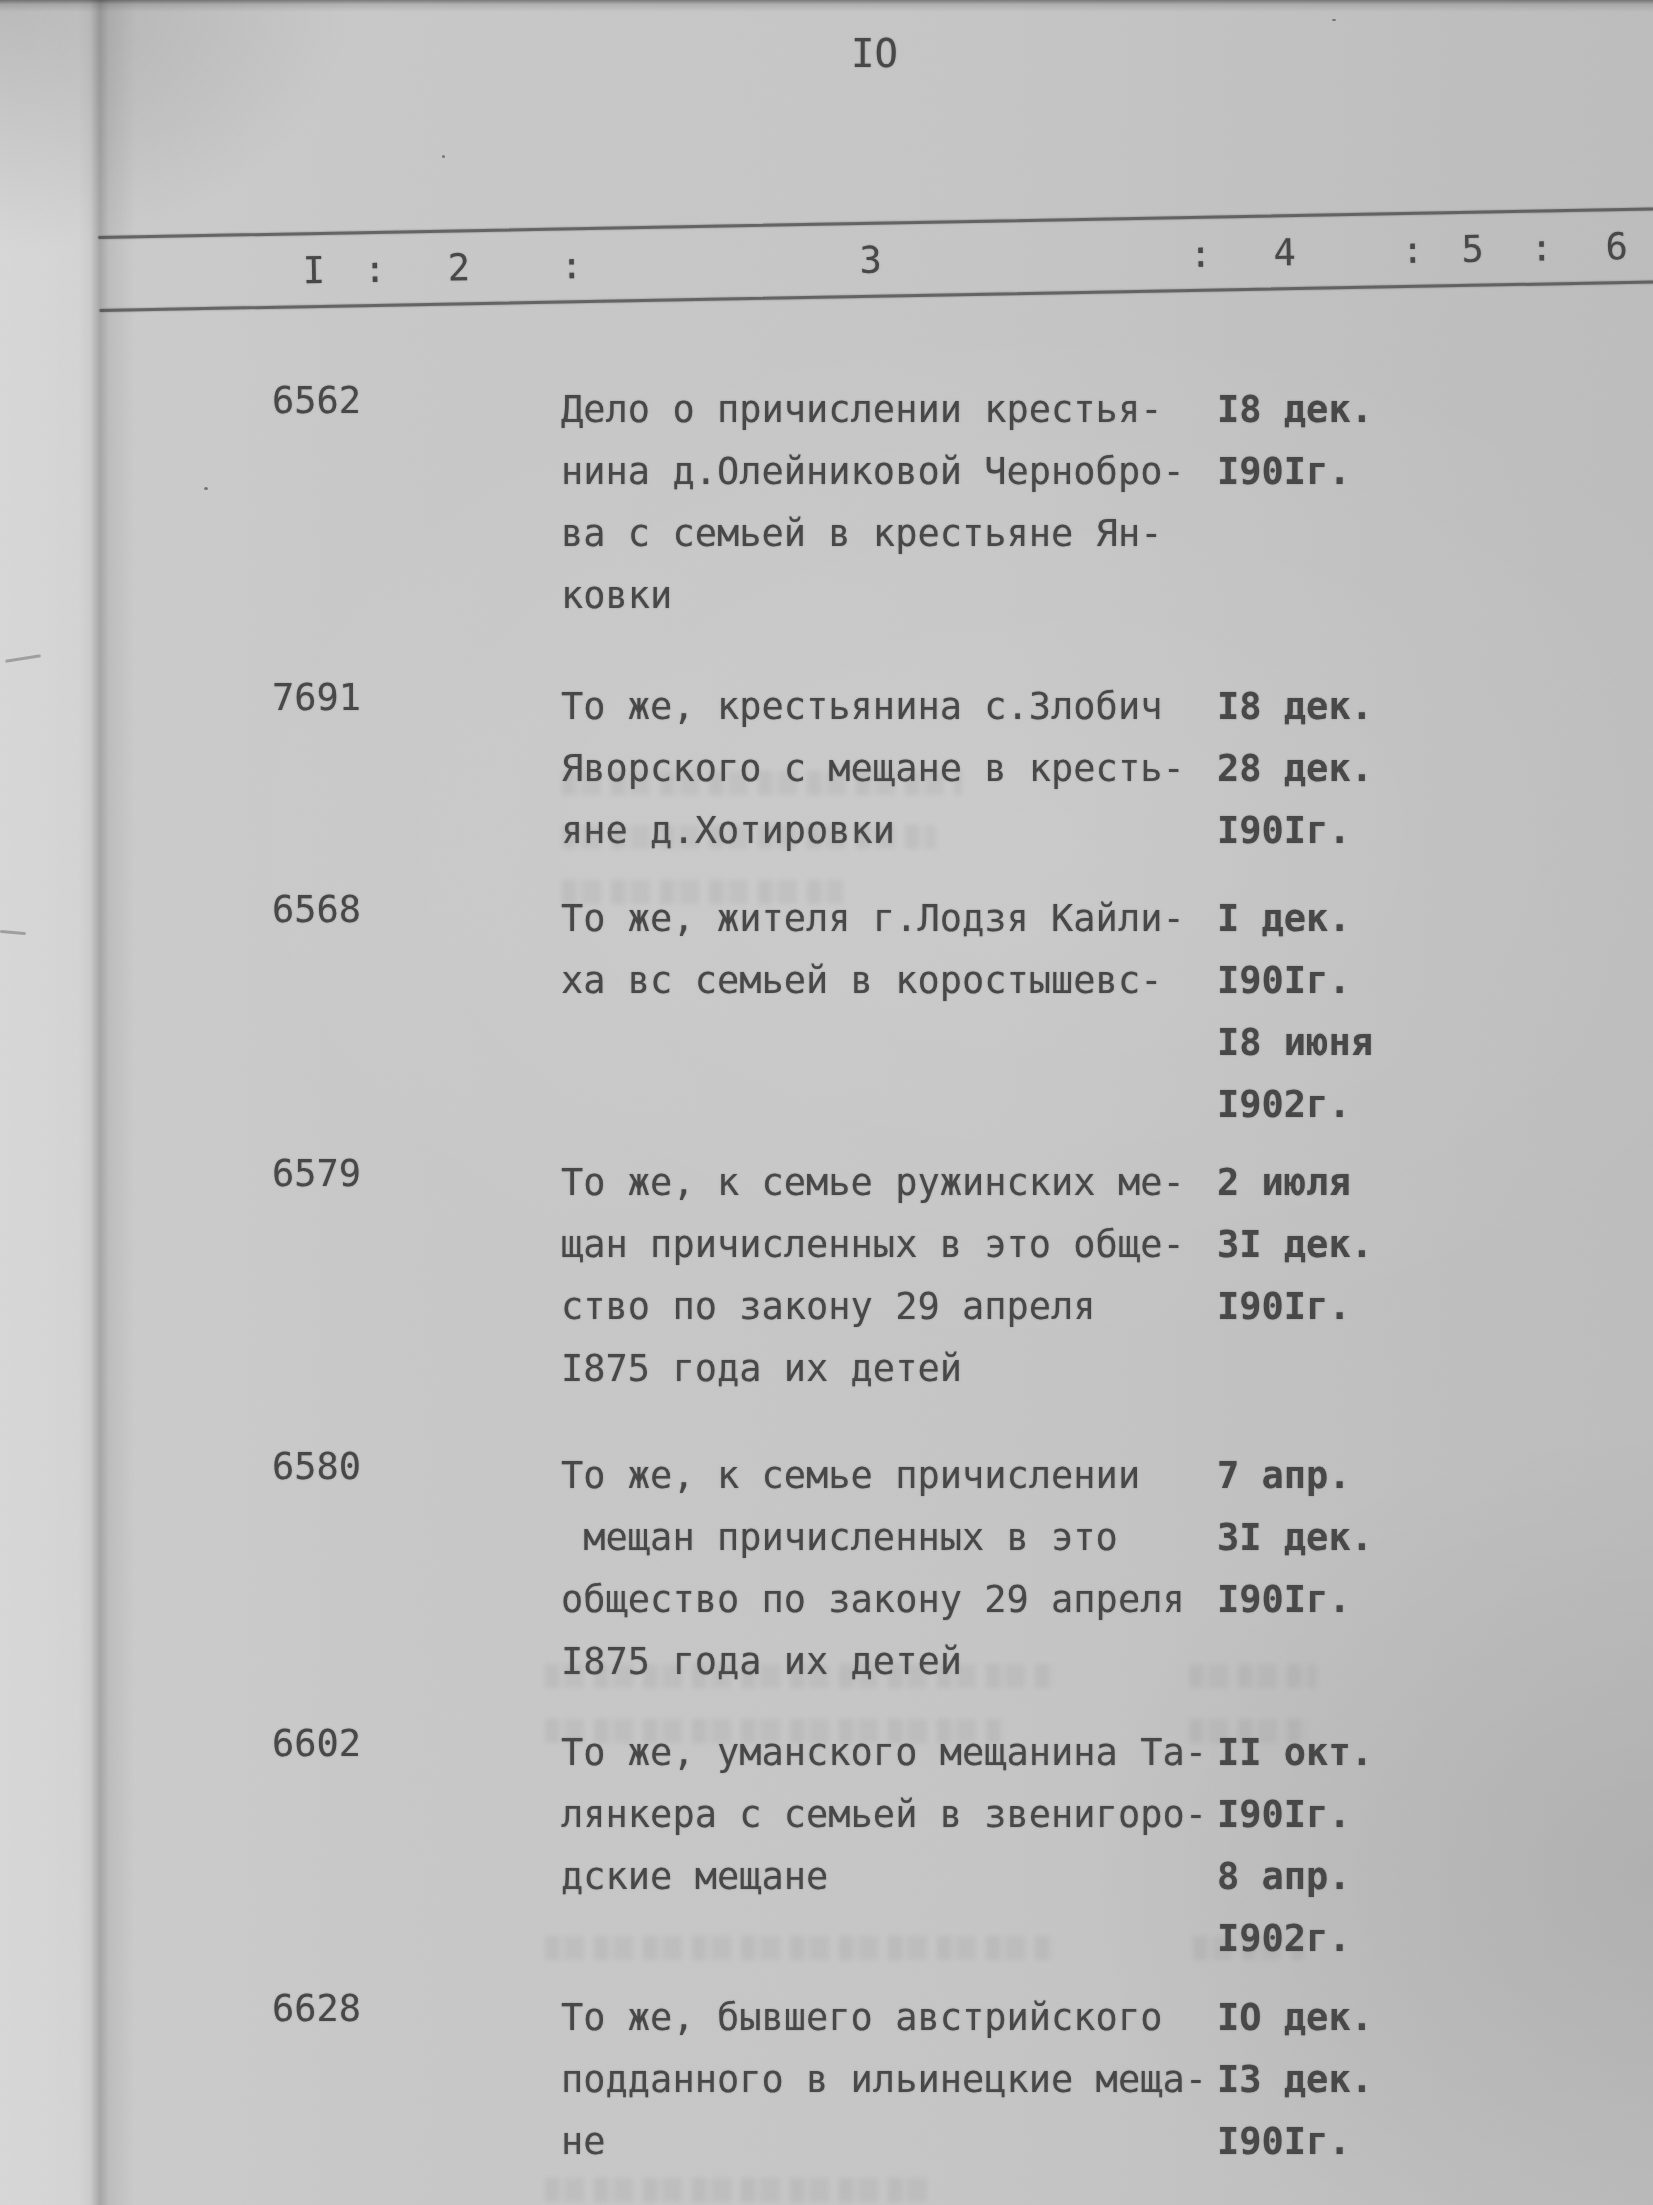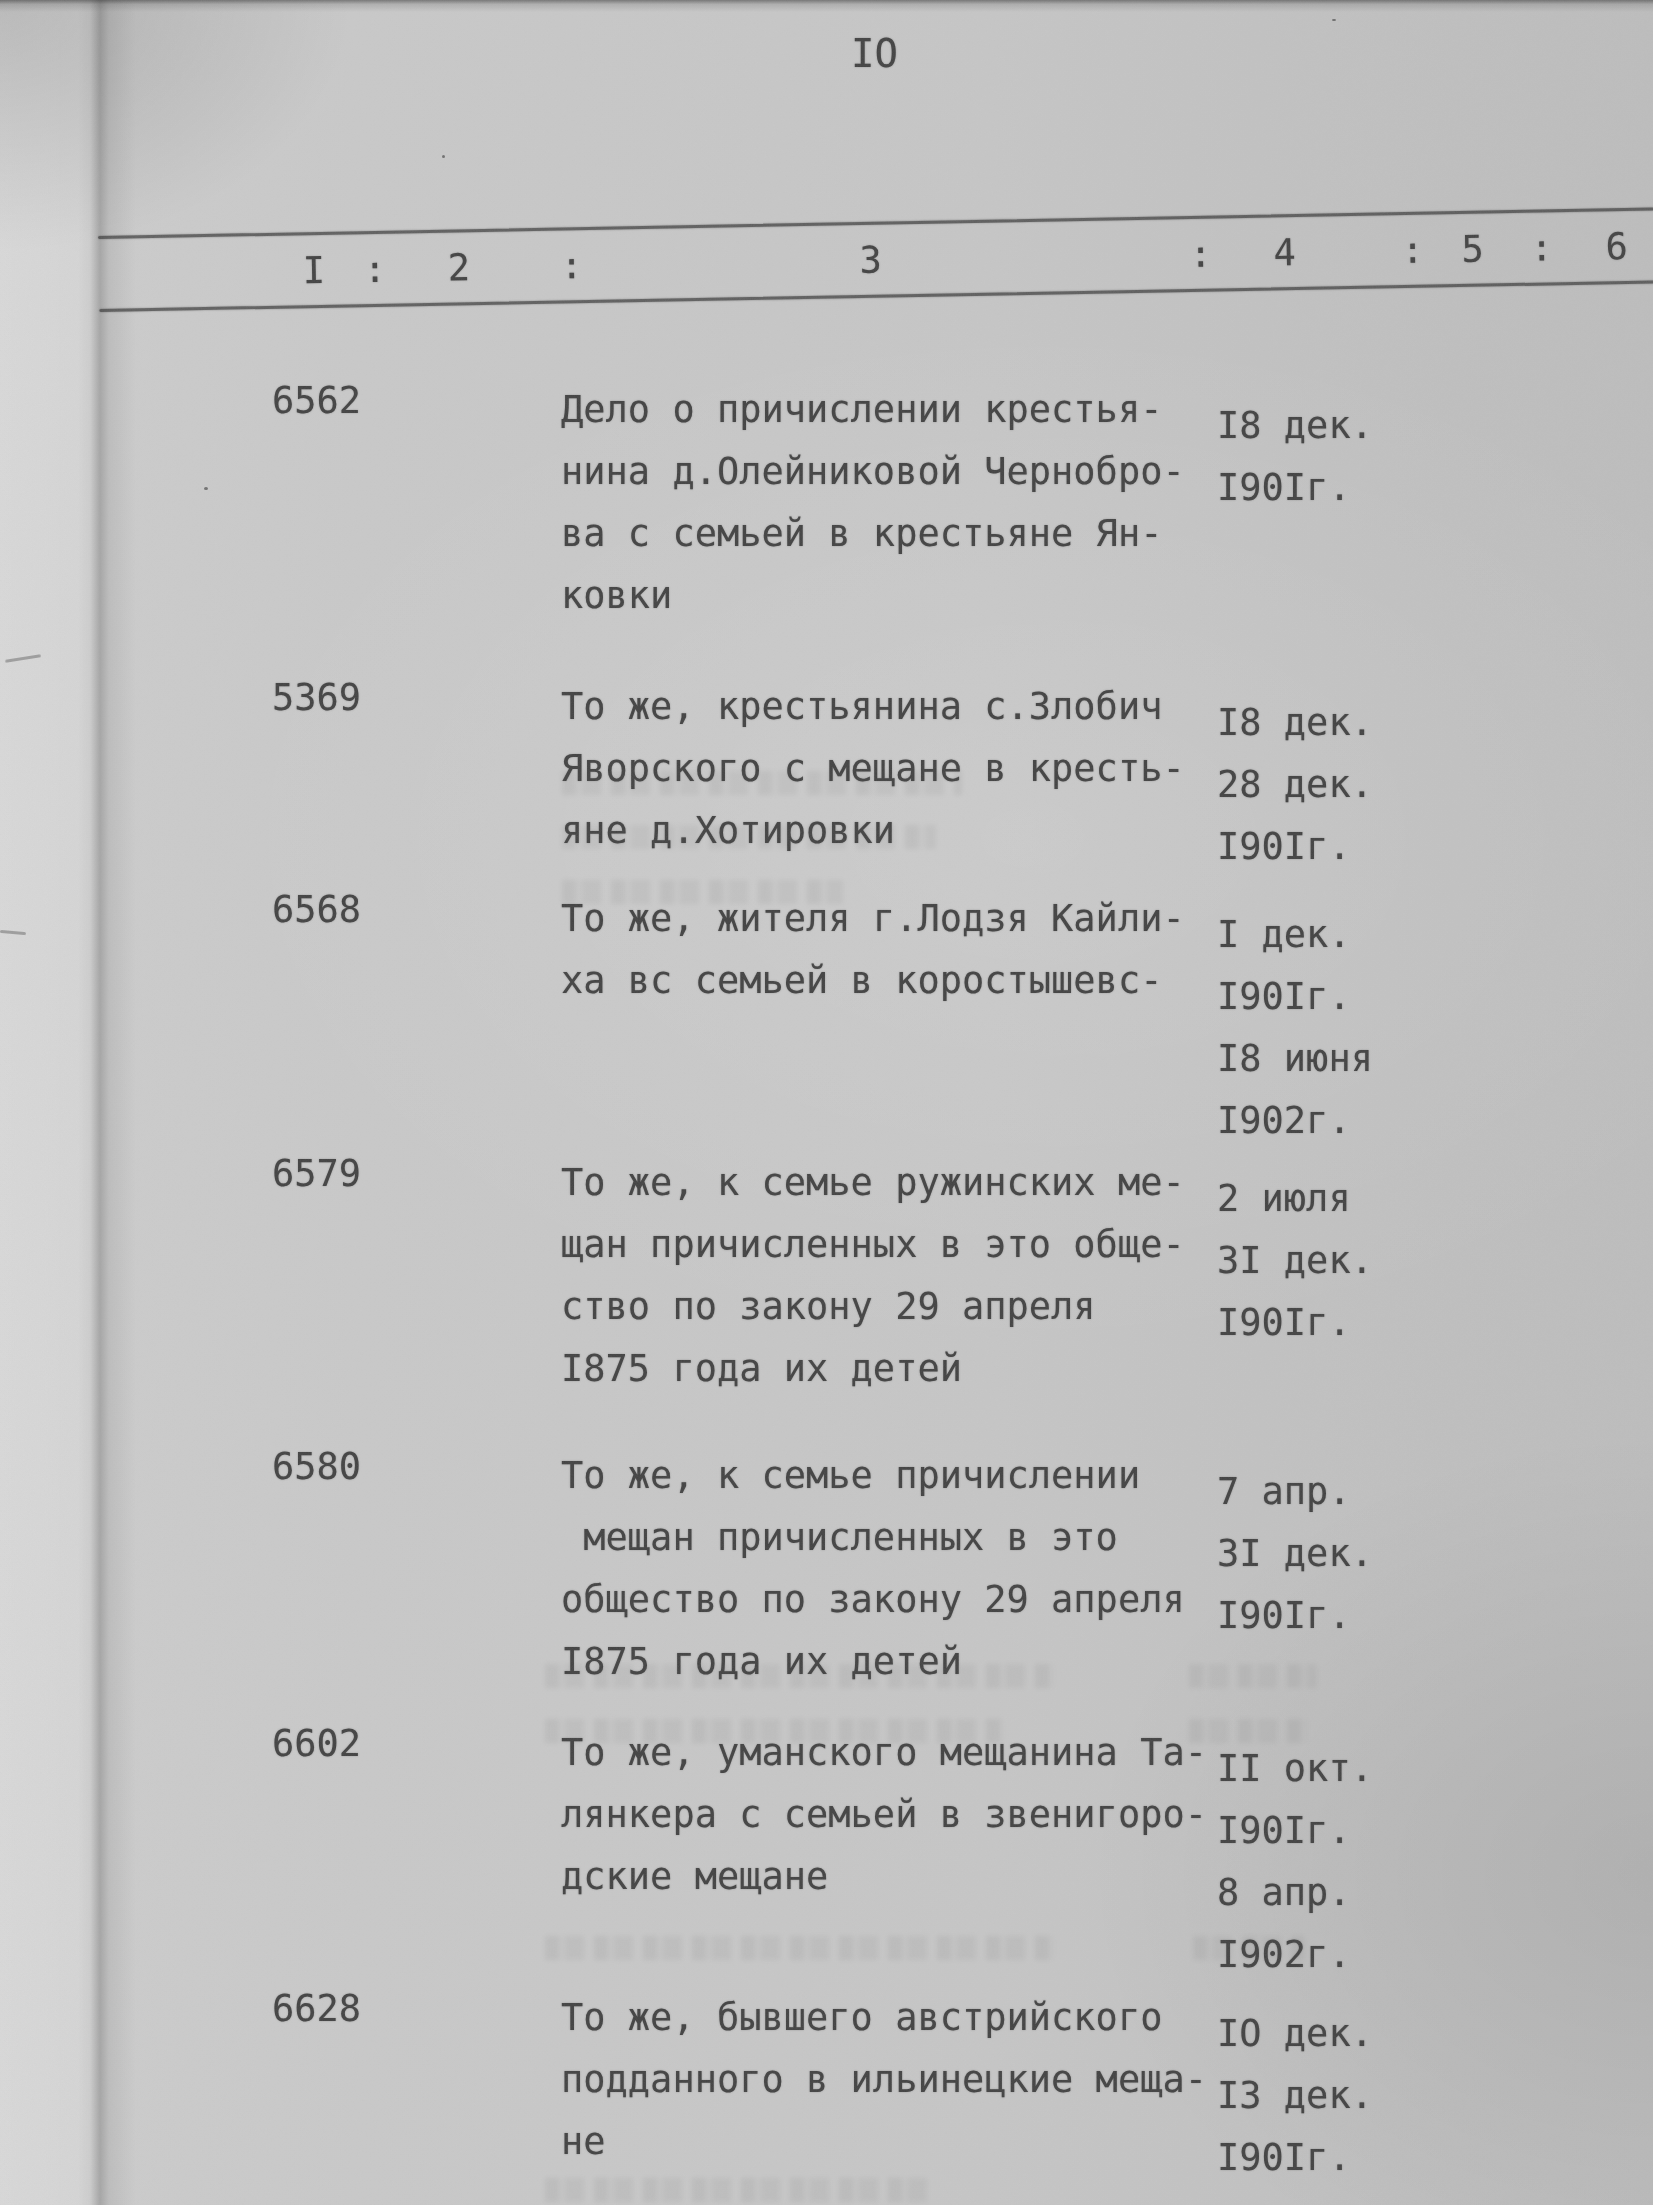--- a/index.html
+++ b/index.html
@@ -64,21 +64,21 @@
   .entry{position:absolute;left:0;width:1654px;}
   .entry:nth-child(1){top:379px}
   .entry:nth-child(2){top:676px}
   .entry:nth-child(3){top:888px}
   .entry:nth-child(4){top:1152px}
   .entry:nth-child(5){top:1445px}
   .entry:nth-child(6){top:1722px}
   .entry:nth-child(7){top:1987px}
   .case-number{position:absolute;left:272px;top:0;}
   .description{position:absolute;left:545px;top:0;width:655px;}
-  .dates{position:absolute;left:1201px;top:16px;width:238px;}
+  .dates{position:absolute;left:1201px;top:0;width:238px;font-weight:bold;}
   .tline{height:62px;line-height:62px;margin-left:16px;}
   
   .ghost{
     position:absolute;height:24px;
     background:repeating-linear-gradient(90deg,
       rgba(80,80,80,0.55) 0px 13.6px, rgba(80,80,80,0.10) 13.6px 20.4px,
       rgba(80,80,80,0.45) 20.4px 39px, rgba(80,80,80,0.0) 39px 49px);
     filter:blur(2.6px);
     opacity:0.16;
   }
@@ -114,21 +114,21 @@
   </div>
 
   <div id="entries">
   <div class="entry">
     <div class="case-number typed">6562</div>
     <div class="description typed"><div class="tline">Дело о причислении крестья-</div><div class="tline">нина д.Олейниковой Чернобро-</div><div class="tline">ва с семьей в крестьяне Ян-</div><div class="tline">ковки</div></div>
     <div class="dates typed"><div class="tline">I8 дек.</div><div class="tline">I90Iг.</div></div>
   </div>
 
   <div class="entry">
-    <div class="case-number typed">5369</div>
+    <div class="case-number typed">7691</div>
     <div class="description typed"><div class="tline">То же, крестьянина с.Злобич</div><div class="tline">Яворского с мещане в кресть-</div><div class="tline">яне д.Хотировки</div></div>
     <div class="dates typed"><div class="tline">I8 дек.</div><div class="tline">28 дек.</div><div class="tline">I90Iг.</div></div>
   </div>
 
   <div class="entry">
     <div class="case-number typed">6568</div>
     <div class="description typed"><div class="tline">То же, жителя г.Лодзя Кайли-</div><div class="tline">ха вс семьей в коростышевс-</div></div>
     <div class="dates typed"><div class="tline">I дек.</div><div class="tline">I90Iг.</div><div class="tline">I8 июня</div><div class="tline">I902г.</div></div>
   </div>
 

